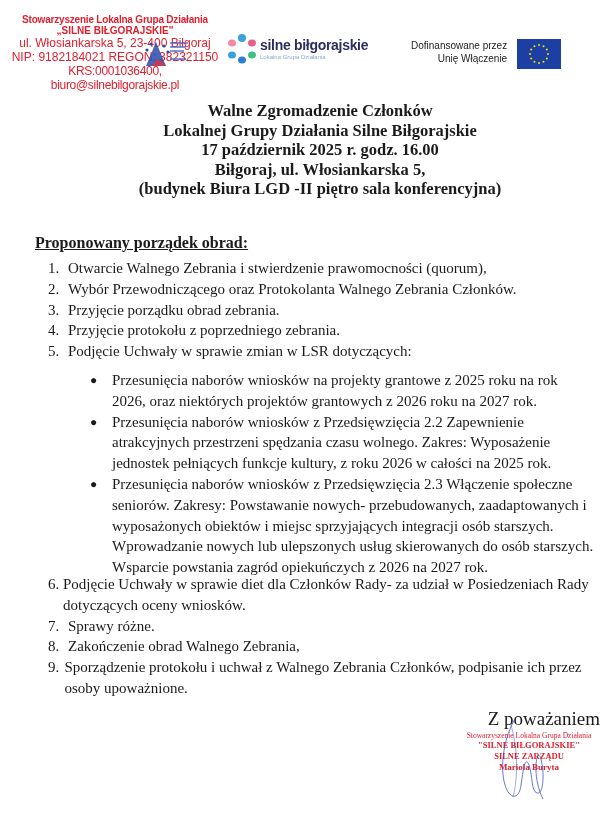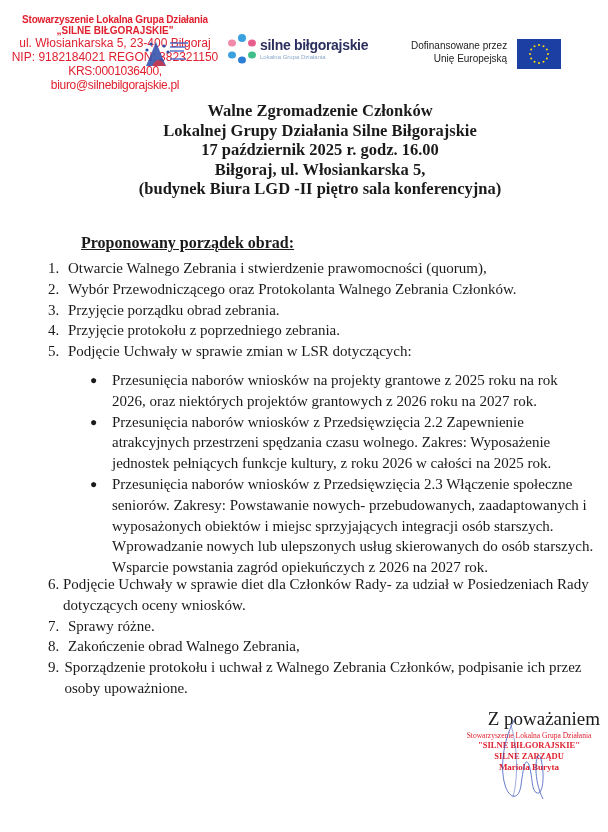--- a/index.html
+++ b/index.html
@@ -11,21 +11,21 @@
     .stamp-top .l5 { letter-spacing: -0.3px; }
     .lgd-emblem { position: absolute; left: 142px; top: 36px; width: 48px; height: 34px; }
     .brand-logo { position: absolute; left: 225px; top: 34px; display: flex; align-items: center; gap: 1px; }
     .brand-logo .txt { display: flex; flex-direction: column; }
     .brand-logo .name { font-family: "Liberation Sans", sans-serif; font-size: 14px; color: #2b2f5e; font-weight: bold; letter-spacing: -0.3px; line-height: 16px; }
     .brand-logo .sub { font-family: "Liberation Sans", sans-serif; font-size: 6px; color: #8aa9c9; line-height: 8px; }
     .eu-box { position: absolute; left: 367px; top: 39px; display: flex; align-items: flex-start; gap: 10px; margin-left: 44px; }
     .eu-box .eu-text { font-family: "Liberation Sans", sans-serif; font-size: 10px; color: #222; text-align: right; line-height: 13px; }
     .eu-flag { width: 44px; height: 30px; background: #1b3fa3; position: relative; }
     .title-block { position: absolute; left: 16px; top: 101px; width: 608px; text-align: center; font-weight: bold; font-size: 16.5px; line-height: 19.5px; }
-    .agenda-heading { position: absolute; left: 35px; top: 234px; font-weight: bold; font-size: 16px; text-decoration: underline; margin-left: 46px; }
+    .agenda-heading { position: absolute; left: 35px; top: 234px; font-weight: bold; font-size: 16px; text-decoration: underline; }
     ol.agenda { position: absolute; left: 0; margin: 0; padding: 0; list-style: none; font-size: 15px; line-height: 20.8px; }
     ol.agenda li { display: flex; }
     ol.agenda .num { width: 20px; text-align: left; }
     ul.sub { position: absolute; left: 90px; top: 370px; width: 505px; margin: 0; padding: 0; list-style: none; font-size: 15px; line-height: 20.8px; }
     ul.sub li { display: flex; margin-bottom: 0; }
     ul.sub .bullet { width: 22px; flex: none; font-size: 12px; line-height: 20.8px; }
     .closing { position: absolute; left: 450px; top: 708px; width: 158px; text-align: center; }
     .closing .greet { font-size: 19px; text-align: right; padding-right: 8px; }
     .stamp-sig { color: #e0202f; font-family: "Liberation Serif", serif; font-weight: bold; text-align: center; }
     .stamp-sig .s1 { font-size: 7.5px; font-weight: normal; margin-top: 1px; }
@@ -69,21 +69,21 @@
   </svg>
   <div class="txt">
     <span class="name">silne biłgorajskie</span>
     <span class="sub">Lokalna Grupa Działania</span>
   </div>
 </div>
 
 <div class="eu-box">
   <div class="eu-text">
     <div>Dofinansowane przez</div>
-    <div>Unię Europejską</div>
+    <div>Unię Włączenie</div>
   </div>
   <svg class="eu-flag" viewBox="0 0 44 30" width="44" height="30">
     <rect width="44" height="30" fill="#1b3fa3"></rect>
     <g fill="#ffdd00">
       <circle cx="22" cy="6" r="1"></circle>
         <circle cx="26.5" cy="7.2" r="1"></circle>
         <circle cx="29.8" cy="10.5" r="1"></circle>
       <circle cx="31" cy="15" r="1"></circle>
         <circle cx="29.8" cy="19.5" r="1"></circle>
         <circle cx="26.5" cy="22.8" r="1"></circle>

